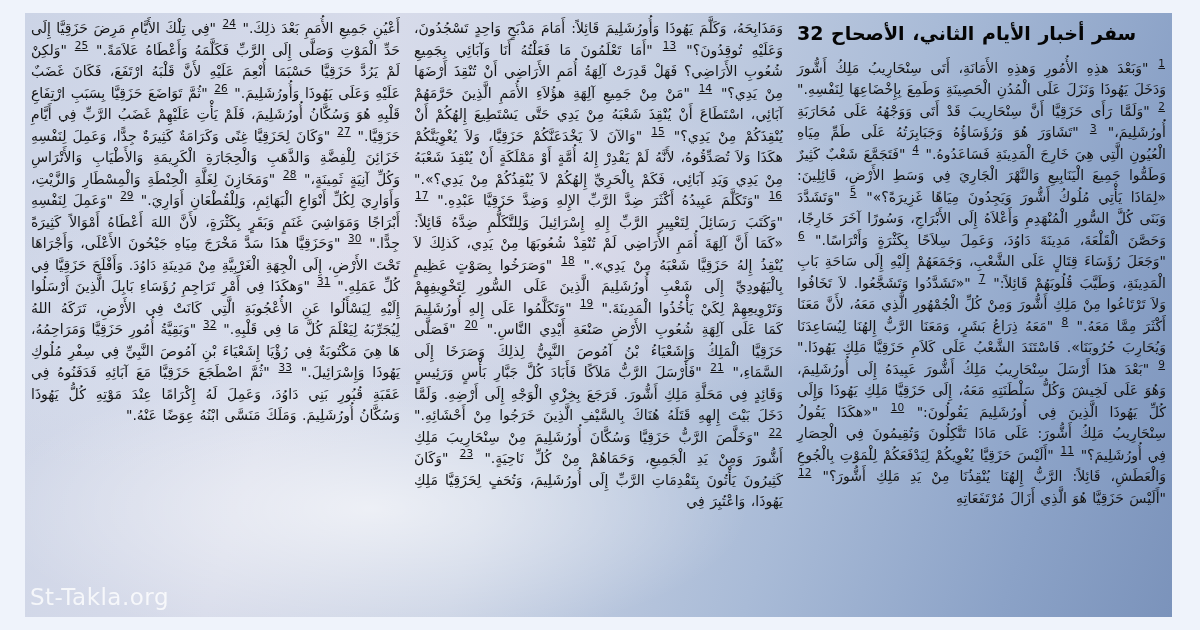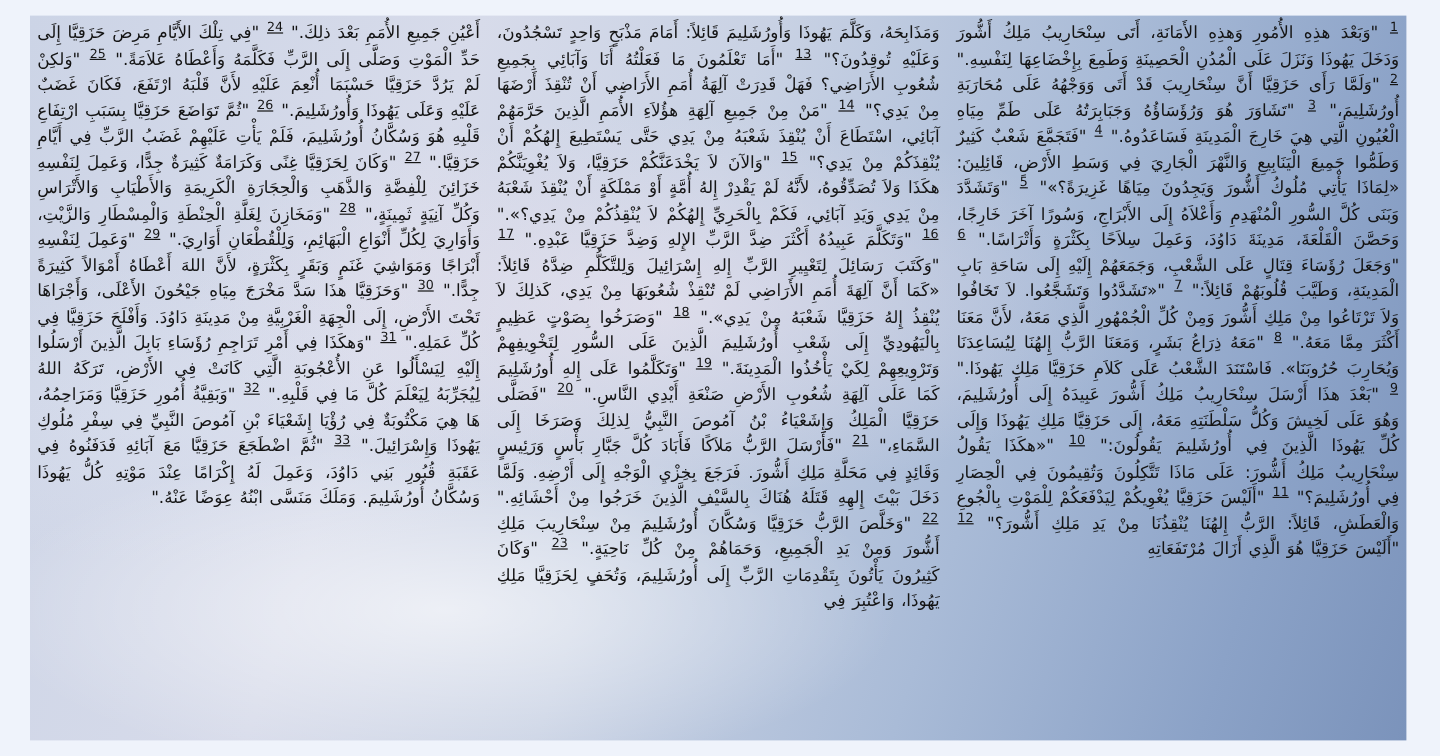--- a/index.html
+++ b/index.html
@@ -60,26 +60,28 @@
     direction:ltr;
   }
 </style>
 </head>
 <body>
 
 <div class="photo">
   <div class="content">
 
     <div class="col">
+      <div class="title">سفر أخبار الأيام الثاني، الأصحاح 32</div>
       <span> <sup class="vnum">1</sup> <span>"وَبَعْدَ هذِهِ الأُمُورِ وَهذِهِ الأَمَانَةِ، أَتَى سِنْحَارِيبُ مَلِكُ أَشُّورَ وَدَخَلَ يَهُوذَا وَنَزَلَ عَلَى الْمُدُنِ الْحَصِينَةِ وَطَمِعَ بِإِخْضَاعِهَا لِنَفْسِهِ."</span>  <sup class="vnum">2</sup> <span>"وَلَمَّا رَأَى حَزَقِيَّا أَنَّ سِنْحَارِيبَ قَدْ أَتَى وَوَجْهُهُ عَلَى مُحَارَبَةِ أُورُشَلِيمَ،"</span>  <sup class="vnum">3</sup> <span>"تَشَاوَرَ هُوَ وَرُؤَسَاؤُهُ وَجَبَابِرَتُهُ عَلَى طَمِّ مِيَاهِ الْعُيُونِ الَّتِي هِيَ خَارِجَ الْمَدِينَةِ فَسَاعَدُوهُ."</span>  <sup class="vnum">4</sup> <span>"فَتَجَمَّعَ شَعْبٌ كَثِيرٌ وَطَمُّوا جَمِيعَ الْيَنَابِيعِ وَالنَّهْرَ الْجَارِيَ فِي وَسَطِ الأَرْضِ، قَائِلِينَ: «لِمَاذَا يَأْتِي مُلُوكُ أَشُّورَ وَيَجِدُونَ مِيَاهًا غَزِيرَةً؟»"</span>  <sup class="vnum">5</sup> <span>"وَتَشَدَّدَ وَبَنَى كُلَّ السُّورِ الْمُنْهَدِمِ وَأَعْلاَهُ إِلَى الأَبْرَاجِ، وَسُورًا آخَرَ خَارِجًا، وَحَصَّنَ الْقَلْعَةَ، مَدِينَةَ دَاوُدَ، وَعَمِلَ سِلاَحًا بِكَثْرَةٍ وَأَتْرَاسًا."</span>  <sup class="vnum">6</sup> <span>"وَجَعَلَ رُؤَسَاءَ قِتَالٍ عَلَى الشَّعْبِ، وَجَمَعَهُمْ إِلَيْهِ إِلَى سَاحَةِ بَابِ الْمَدِينَةِ، وَطَيَّبَ قُلُوبَهُمْ قَائِلاً:"</span>  <sup class="vnum">7</sup> <span>"«تَشَدَّدُوا وَتَشَجَّعُوا. لاَ تَخَافُوا وَلاَ تَرْتَاعُوا مِنْ مَلِكِ أَشُّورَ وَمِنْ كُلِّ الْجُمْهُورِ الَّذِي مَعَهُ، لأَنَّ مَعَنَا أَكْثَرَ مِمَّا مَعَهُ."</span>  <sup class="vnum">8</sup> <span>"مَعَهُ ذِرَاعُ بَشَرٍ، وَمَعَنَا الرَّبُّ إِلهُنَا لِيُسَاعِدَنَا وَيُحَارِبَ حُرُوبَنَا». فَاسْتَنَدَ الشَّعْبُ عَلَى كَلاَمِ حَزَقِيَّا مَلِكِ يَهُوذَا."</span>  <sup class="vnum">9</sup> <span>"بَعْدَ هذَا أَرْسَلَ سِنْحَارِيبُ مَلِكُ أَشُّورَ عَبِيدَهُ إِلَى أُورُشَلِيمَ، وَهُوَ عَلَى لَخِيشَ وَكُلُّ سَلْطَنَتِهِ مَعَهُ، إِلَى حَزَقِيَّا مَلِكِ يَهُوذَا وَإِلَى كُلِّ يَهُوذَا الَّذِينَ فِي أُورُشَلِيمَ يَقُولُونَ:"</span>  <sup class="vnum">10</sup> <span>"«هكَذَا يَقُولُ سِنْحَارِيبُ مَلِكُ أَشُّورَ: عَلَى مَاذَا تَتَّكِلُونَ وَتُقِيمُونَ فِي الْحِصَارِ فِي أُورُشَلِيمَ؟"</span>  <sup class="vnum">11</sup> <span>"أَلَيْسَ حَزَقِيَّا يُغْوِيكُمْ لِيَدْفَعَكُمْ لِلْمَوْتِ بِالْجُوعِ وَالْعَطَشِ، قَائِلاً: الرَّبُّ إِلهُنَا يُنْقِذُنَا مِنْ يَدِ مَلِكِ أَشُّورَ؟"</span>  <sup class="vnum">12</sup> <span>"أَلَيْسَ حَزَقِيَّا هُوَ الَّذِي أَزَالَ مُرْتَفَعَاتِهِ</span> </span>
     </div>
 
     <div class="col">
       <span><span>وَمَذَابِحَهُ، وَكَلَّمَ يَهُوذَا وَأُورُشَلِيمَ قَائِلاً: أَمَامَ مَذْبَحٍ وَاحِدٍ تَسْجُدُونَ، وَعَلَيْهِ تُوقِدُونَ؟"</span>  <sup class="vnum">13</sup> <span>"أَمَا تَعْلَمُونَ مَا فَعَلْتُهُ أَنَا وَآبَائِي بِجَمِيعِ شُعُوبِ الأَرَاضِي؟ فَهَلْ قَدِرَتْ آلِهَةُ أُمَمِ الأَرَاضِي أَنْ تُنْقِذَ أَرْضَهَا مِنْ يَدِي؟"</span>  <sup class="vnum">14</sup> <span>"مَنْ مِنْ جَمِيعِ آلِهَةِ هؤُلاَءِ الأُمَمِ الَّذِينَ حَرَّمَهُمْ آبَائِي، اسْتَطَاعَ أَنْ يُنْقِذَ شَعْبَهُ مِنْ يَدِي حَتَّى يَسْتَطِيعَ إِلهُكُمْ أَنْ يُنْقِذَكُمْ مِنْ يَدِي؟"</span>  <sup class="vnum">15</sup> <span>"وَالآنَ لاَ يَخْدَعَنَّكُمْ حَزَقِيَّا، وَلاَ يُغْوِيَنَّكُمْ هكَذَا وَلاَ تُصَدِّقُوهُ، لأَنَّهُ لَمْ يَقْدِرْ إِلهُ أُمَّةٍ أَوْ مَمْلَكَةٍ أَنْ يُنْقِذَ شَعْبَهُ مِنْ يَدِي وَيَدِ آبَائِي، فَكَمْ بِالْحَرِيِّ إِلهُكُمْ لاَ يُنْقِذُكُمْ مِنْ يَدِي؟»."</span>  <sup class="vnum">16</sup> <span>"وَتَكَلَّمَ عَبِيدُهُ أَكْثَرَ ضِدَّ الرَّبِّ الإِلهِ وَضِدَّ حَزَقِيَّا عَبْدِهِ."</span>  <sup class="vnum">17</sup> <span>"وَكَتَبَ رَسَائِلَ لِتَعْيِيرِ الرَّبِّ إِلهِ إِسْرَائِيلَ وَلِلتَّكَلُّمِ ضِدَّهُ قَائِلاً: «كَمَا أَنَّ آلِهَةَ أُمَمِ الأَرَاضِي لَمْ تُنْقِذْ شُعُوبَهَا مِنْ يَدِي، كَذلِكَ لاَ يُنْقِذُ إِلهُ حَزَقِيَّا شَعْبَهُ مِنْ يَدِي»."</span>  <sup class="vnum">18</sup> <span>"وَصَرَخُوا بِصَوْتٍ عَظِيمٍ بِالْيَهُودِيِّ إِلَى شَعْبِ أُورُشَلِيمَ الَّذِينَ عَلَى السُّورِ لِتَخْوِيفِهِمْ وَتَرْوِيعِهِمْ لِكَيْ يَأْخُذُوا الْمَدِينَةَ."</span>  <sup class="vnum">19</sup> <span>"وَتَكَلَّمُوا عَلَى إِلهِ أُورُشَلِيمَ كَمَا عَلَى آلِهَةِ شُعُوبِ الأَرْضِ صَنْعَةِ أَيْدِي النَّاسِ."</span>  <sup class="vnum">20</sup> <span>"فَصَلَّى حَزَقِيَّا الْمَلِكُ وَإِشَعْيَاءُ بْنُ آمُوصَ النَّبِيُّ لِذلِكَ وَصَرَخَا إِلَى السَّمَاءِ،"</span>  <sup class="vnum">21</sup> <span>"فَأَرْسَلَ الرَّبُّ مَلاَكًا فَأَبَادَ كُلَّ جَبَّارِ بَأْسٍ وَرَئِيسٍ وَقَائِدٍ فِي مَحَلَّةِ مَلِكِ أَشُّورَ. فَرَجَعَ بِخِزْيِ الْوَجْهِ إِلَى أَرْضِهِ. وَلَمَّا دَخَلَ بَيْتَ إِلهِهِ قَتَلَهُ هُنَاكَ بِالسَّيْفِ الَّذِينَ خَرَجُوا مِنْ أَحْشَائِهِ."</span>  <sup class="vnum">22</sup> <span>"وَخَلَّصَ الرَّبُّ حَزَقِيَّا وَسُكَّانَ أُورُشَلِيمَ مِنْ سِنْحَارِيبَ مَلِكِ أَشُّورَ وَمِنْ يَدِ الْجَمِيعِ، وَحَمَاهُمْ مِنْ كُلِّ نَاحِيَةٍ."</span>  <sup class="vnum">23</sup> <span>"وَكَانَ كَثِيرُونَ يَأْتُونَ بِتَقْدِمَاتِ الرَّبِّ إِلَى أُورُشَلِيمَ، وَتُحَفٍ لِحَزَقِيَّا مَلِكِ يَهُوذَا، وَاعْتُبِرَ فِي</span> </span>
     </div>
 
     <div class="col">
       <span><span>أَعْيُنِ جَمِيعِ الأُمَمِ بَعْدَ ذلِكَ."</span>  <sup class="vnum">24</sup> <span>"فِي تِلْكَ الأَيَّامِ مَرِضَ حَزَقِيَّا إِلَى حَدِّ الْمَوْتِ وَصَلَّى إِلَى الرَّبِّ فَكَلَّمَهُ وَأَعْطَاهُ عَلاَمَةً."</span>  <sup class="vnum">25</sup> <span>"وَلكِنْ لَمْ يَرُدَّ حَزَقِيَّا حَسْبَمَا أُنْعِمَ عَلَيْهِ لأَنَّ قَلْبَهُ ارْتَفَعَ، فَكَانَ غَضَبٌ عَلَيْهِ وَعَلَى يَهُوذَا وَأُورُشَلِيمَ."</span>  <sup class="vnum">26</sup> <span>"ثُمَّ تَوَاضَعَ حَزَقِيَّا بِسَبَبِ ارْتِفَاعِ قَلْبِهِ هُوَ وَسُكَّانُ أُورُشَلِيمَ، فَلَمْ يَأْتِ عَلَيْهِمْ غَضَبُ الرَّبِّ فِي أَيَّامِ حَزَقِيَّا."</span>  <sup class="vnum">27</sup> <span>"وَكَانَ لِحَزَقِيَّا غِنًى وَكَرَامَةٌ كَثِيرَةٌ جِدًّا، وَعَمِلَ لِنَفْسِهِ خَزَائِنَ لِلْفِضَّةِ وَالذَّهَبِ وَالْحِجَارَةِ الْكَرِيمَةِ وَالأَطْيَابِ وَالأَتْرَاسِ وَكُلِّ آنِيَةٍ ثَمِينَةٍ،"</span>  <sup class="vnum">28</sup> <span>"وَمَخَازِنَ لِغَلَّةِ الْحِنْطَةِ وَالْمِسْطَارِ وَالزَّيْتِ، وَأَوَارِيَ لِكُلِّ أَنْوَاعِ الْبَهَائِمِ، وَلِلْقُطْعَانِ أَوَارِيَ."</span>  <sup class="vnum">29</sup> <span>"وَعَمِلَ لِنَفْسِهِ أَبْرَاجًا وَمَوَاشِيَ غَنَمٍ وَبَقَرٍ بِكَثْرَةٍ، لأَنَّ اللهَ أَعْطَاهُ أَمْوَالاً كَثِيرَةً جِدًّا."</span>  <sup class="vnum">30</sup> <span>"وَحَزَقِيَّا هذَا سَدَّ مَخْرَجَ مِيَاهِ جَيْحُونَ الأَعْلَى، وَأَجْرَاهَا تَحْتَ الأَرْضِ، إِلَى الْجِهَةِ الْغَرْبِيَّةِ مِنْ مَدِينَةِ دَاوُدَ. وَأَفْلَحَ حَزَقِيَّا فِي كُلِّ عَمَلِهِ."</span>  <sup class="vnum">31</sup> <span>"وَهكَذَا فِي أَمْرِ تَرَاجِمِ رُؤَسَاءِ بَابِلَ الَّذِينَ أَرْسَلُوا إِلَيْهِ لِيَسْأَلُوا عَنِ الأُعْجُوبَةِ الَّتِي كَانَتْ فِي الأَرْضِ، تَرَكَهُ اللهُ لِيُجَرِّبَهُ لِيَعْلَمَ كُلَّ مَا فِي قَلْبِهِ."</span>  <sup class="vnum">32</sup> <span>"وَبَقِيَّةُ أُمُورِ حَزَقِيَّا وَمَرَاحِمُهُ، هَا هِيَ مَكْتُوبَةٌ فِي رُؤْيَا إِشَعْيَاءَ بْنِ آمُوصَ النَّبِيِّ فِي سِفْرِ مُلُوكِ يَهُوذَا وَإِسْرَائِيلَ."</span>  <sup class="vnum">33</sup> <span>"ثُمَّ اضْطَجَعَ حَزَقِيَّا مَعَ آبَائِهِ فَدَفَنُوهُ فِي عَقَبَةِ قُبُورِ بَنِي دَاوُدَ، وَعَمِلَ لَهُ إِكْرَامًا عِنْدَ مَوْتِهِ كُلُّ يَهُوذَا وَسُكَّانُ أُورُشَلِيمَ. وَمَلَكَ مَنَسَّى ابْنُهُ عِوَضًا عَنْهُ."</span> </span>
     </div>
 
   </div>
 
+  <div class="watermark">St-Takla.org</div>
 </div>
 
 </body></html>

